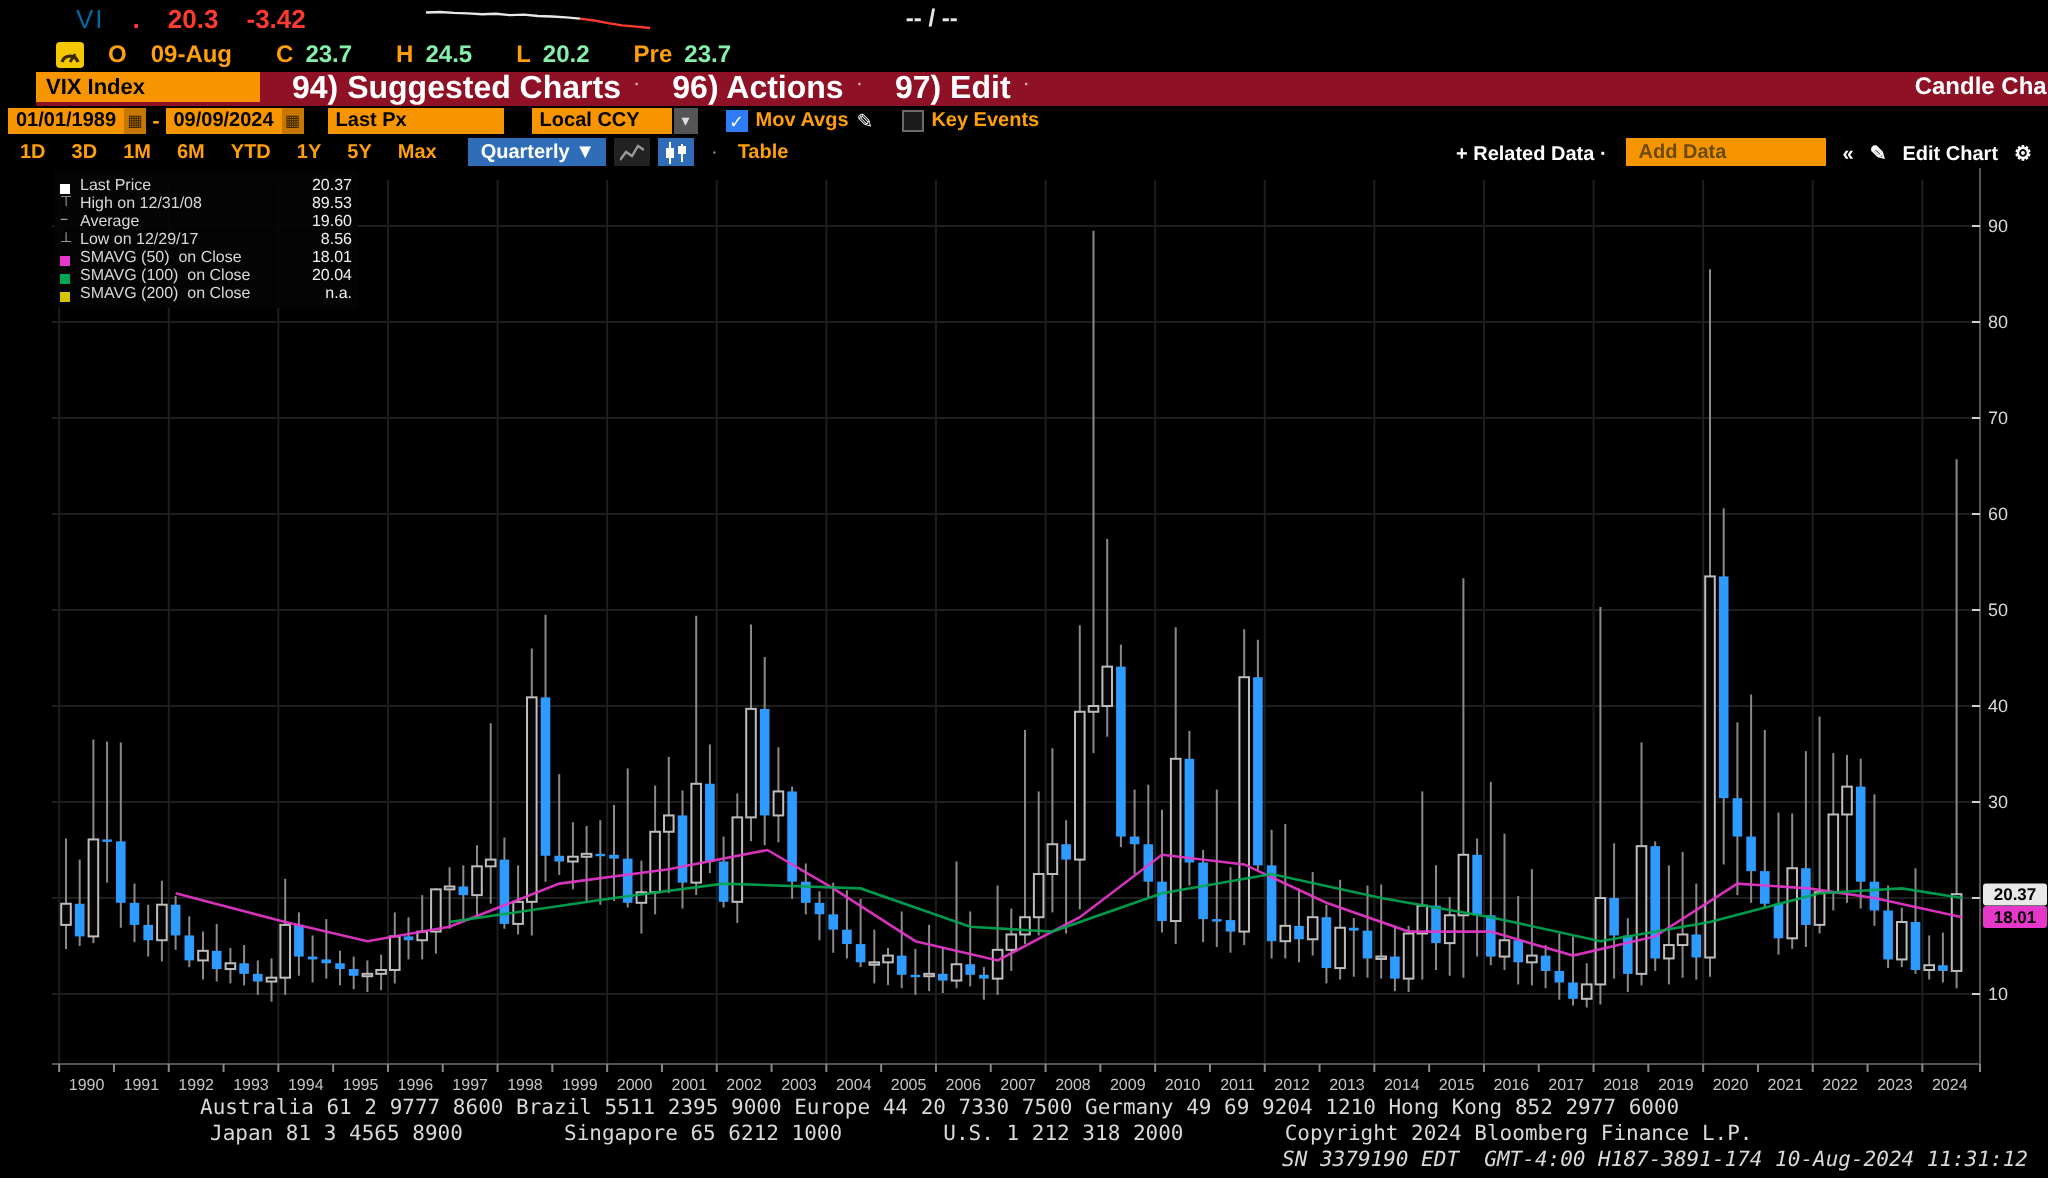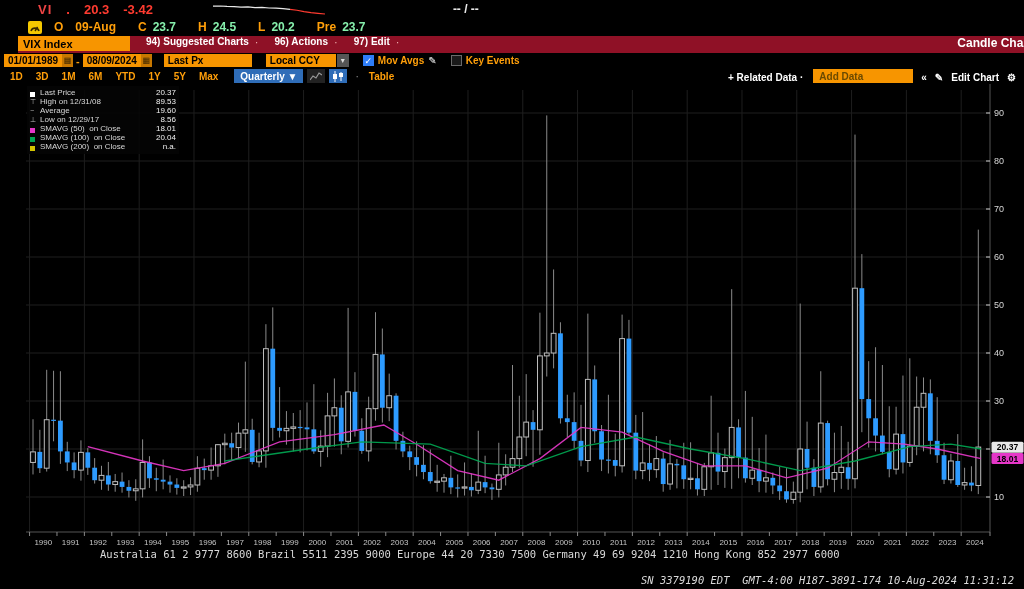--- a/index.html
+++ b/index.html
@@ -3,36 +3,36 @@
 <meta charset="utf-8">
 <style>
   * { margin:0; padding:0; box-sizing:border-box; }
   html,body { width:1024px; height:589px; background:#000; overflow:hidden;
               font-family:"Liberation Sans", sans-serif; }
   .abs { position:absolute; }
   #app { position:relative; width:1024px; height:589px; background:#000; }
 
   
   #row1 { top:0; left:0; width:1024px; height:18px; display:flex; align-items:center; }
-  #row1 .tkr { color:#ef4444; font-weight:bold; font-size:13px; margin-left:38px; letter-spacing:1px;}
+  #row1 .tkr { color:#0369a1; font-weight:normal; font-size:13px; margin-left:38px; letter-spacing:1px;}
   #row1 .red { color:#ff3b30; font-weight:bold; font-size:13px; margin-left:14px; }
   #row1 .ba  { color:#e8e8e8; font-weight:bold; font-size:12px; margin-left:120px; }
   #spark { margin-left:60px; }
 
   #row2 { top:18px; left:0; width:1024px; height:18px; display:flex; align-items:center; }
   .gauge { width:14px; height:13px; background:#f5c800; border-radius:2px; margin-left:28px;
            display:flex; align-items:center; justify-content:center; }
   #row2 .o  { color:#ff9f0a; font-weight:bold; font-size:12px; margin-left:12px; }
   #row2 .lb { color:#ff9f0a; font-weight:bold; font-size:12px; margin-left:22px; }
   #row2 .vl { color:#86efac; font-weight:bold; font-size:12px; margin-left:6px; }
 
   #row3 { top:36px; left:18px; width:1024px; height:17px; background:#8f1126; display:flex; align-items:flex-start; }
   .secchip { height:15px; margin-top:0; width:112px; background:#f79500; color:#000; font-weight:bold;
              font-size:11px; display:flex; align-items:center; padding-left:5px; }
-  .menuitem { color:#fff; font-weight:bold; font-size:10px; margin-left:16px; cursor:default; }
+  .menuitem { color:#fff; font-weight:bold; font-size:16px; margin-left:16px; cursor:default; }
   .menudot { color:#f0b0b0; font-size:11px; margin-left:6px; }
   #row3 .right { margin-left:auto; margin-right:10px; color:#fff; font-weight:bold; font-size:12px; }
 
   #row4 { top:53px; left:0; width:1024px; height:15px; display:flex; align-items:center; }
   .ochip { background:#f79500; color:#000; font-weight:bold; font-size:10px; height:13px;
            display:flex; align-items:center; padding:0 4px; }
   .calbtn { background:#c77700; width:11px; height:13px; display:flex; align-items:center;
             justify-content:center; color:#3a2500; font-size:8px; }
   .dashsep { color:#ff9f0a; font-weight:bold; font-size:11px; margin:0 3px; }
   .ddbtn { background:#555; color:#ddd; width:12px; height:13px; font-size:8px; display:flex;
@@ -120,21 +120,21 @@
     <span class="menudot">·</span>
     <span class="menuitem">97) Edit</span>
     <span class="menudot">·</span>
     <span class="right">Candle Chart</span>
   </div>
 
   <div id="row4" class="abs">
     <div class="ochip" style="margin-left:4px">01/01/1989</div>
     <div class="calbtn">▦</div>
     <span class="dashsep">-</span>
-    <div class="ochip">08/09/2024</div>
+    <div class="ochip">09/09/2024</div>
     <div class="calbtn">▦</div>
     <div class="ochip" style="margin-left:12px;width:88px">Last Px</div>
     <div class="ochip" style="margin-left:14px;width:70px">Local CCY</div>
     <div class="ddbtn">▾</div>
     <div class="cb on">✓</div>
     <span class="cblab">Mov Avgs</span>
     <span class="pencil">✎</span>
     <div class="cb off"></div>
     <span class="cblab">Key Events</span>
   </div>
@@ -632,15 +632,16 @@
         </g>
         <g>
           <rect x="991.5" y="369.052" width="32" height="11" rx="1.5" fill="#e537c8"></rect>
           <text x="1007.5" y="377.552" fill="#000000" font-size="8.5" font-weight="bold" text-anchor="middle" font-family="Liberation Sans, sans-serif">18.01</text>
         </g>
       </svg>
   </div>
 
   <div id="xfoot" class="abs">
     <div class="l1">Australia 61 2 9777 8600 Brazil 5511 2395 9000 Europe 44 20 7330 7500 Germany 49 69 9204 1210 Hong Kong 852 2977 6000</div>
+    <div class="l2">Japan 81 3 4565 8900        Singapore 65 6212 1000        U.S. 1 212 318 2000        Copyright 2024 Bloomberg Finance L.P.</div>
     <div class="l3">SN 3379190 EDT  GMT-4:00 H187-3891-174 10-Aug-2024 11:31:12</div>
   </div>
 </div>
 
 </body></html>

